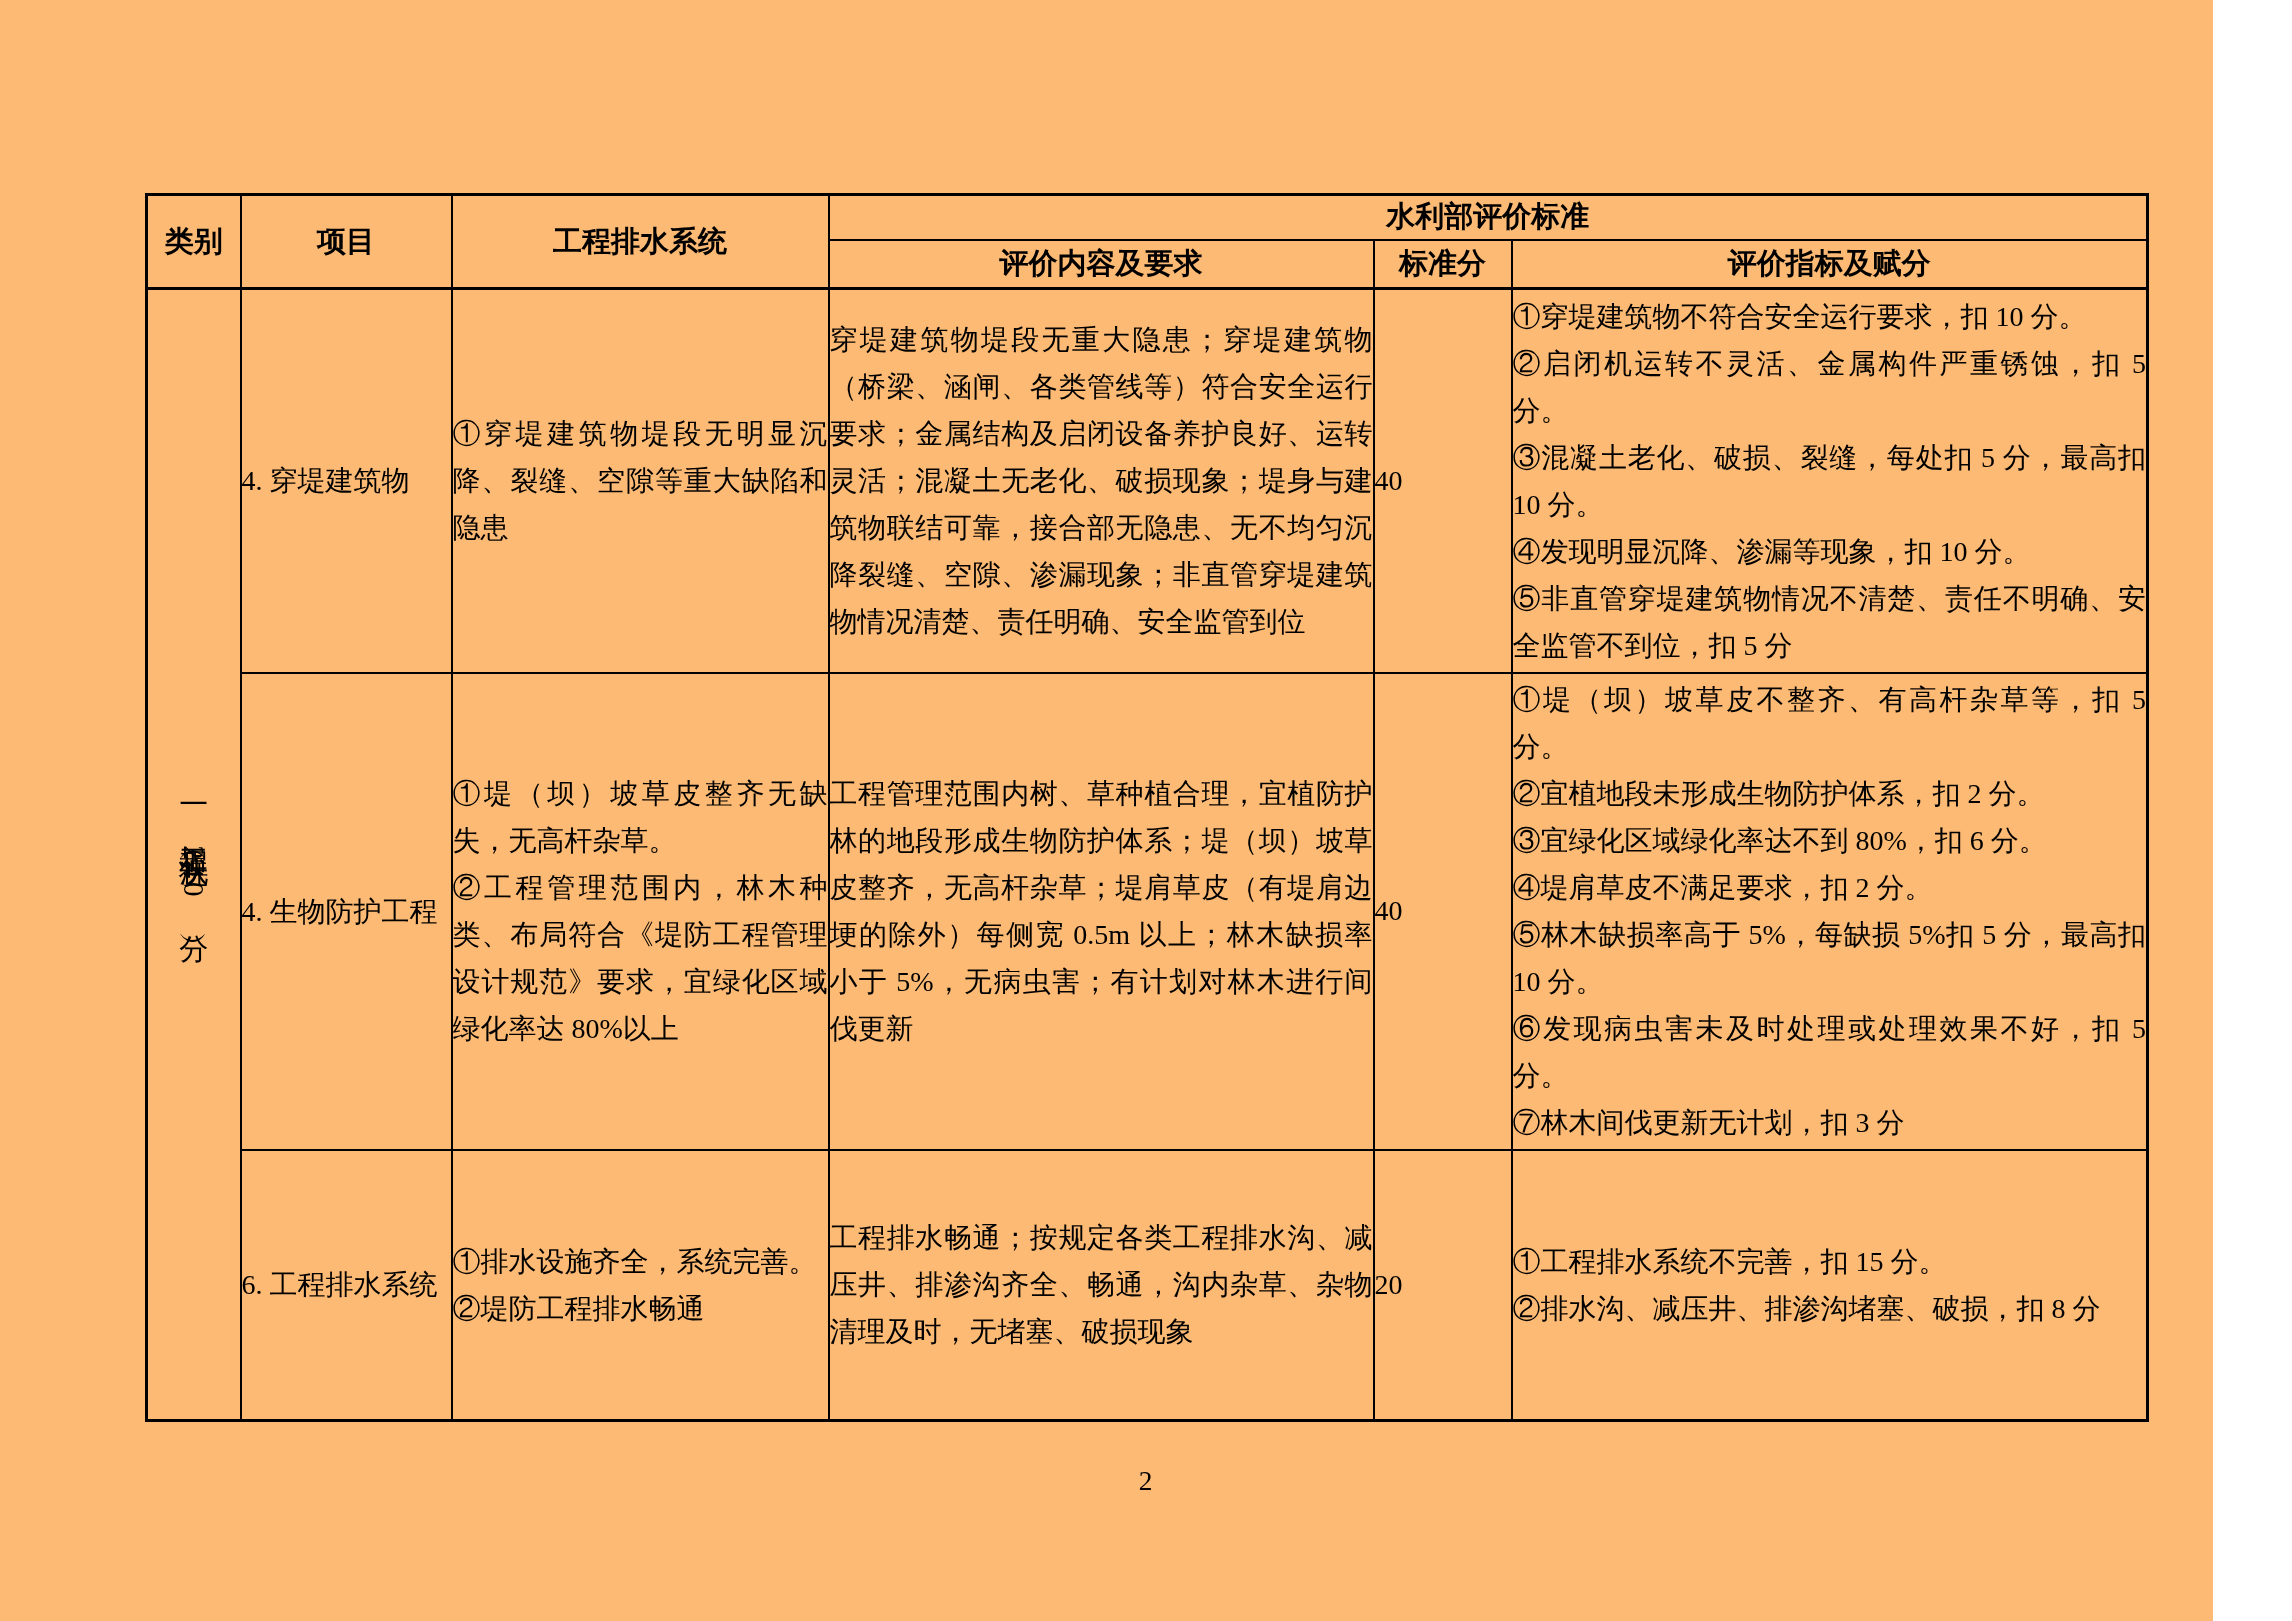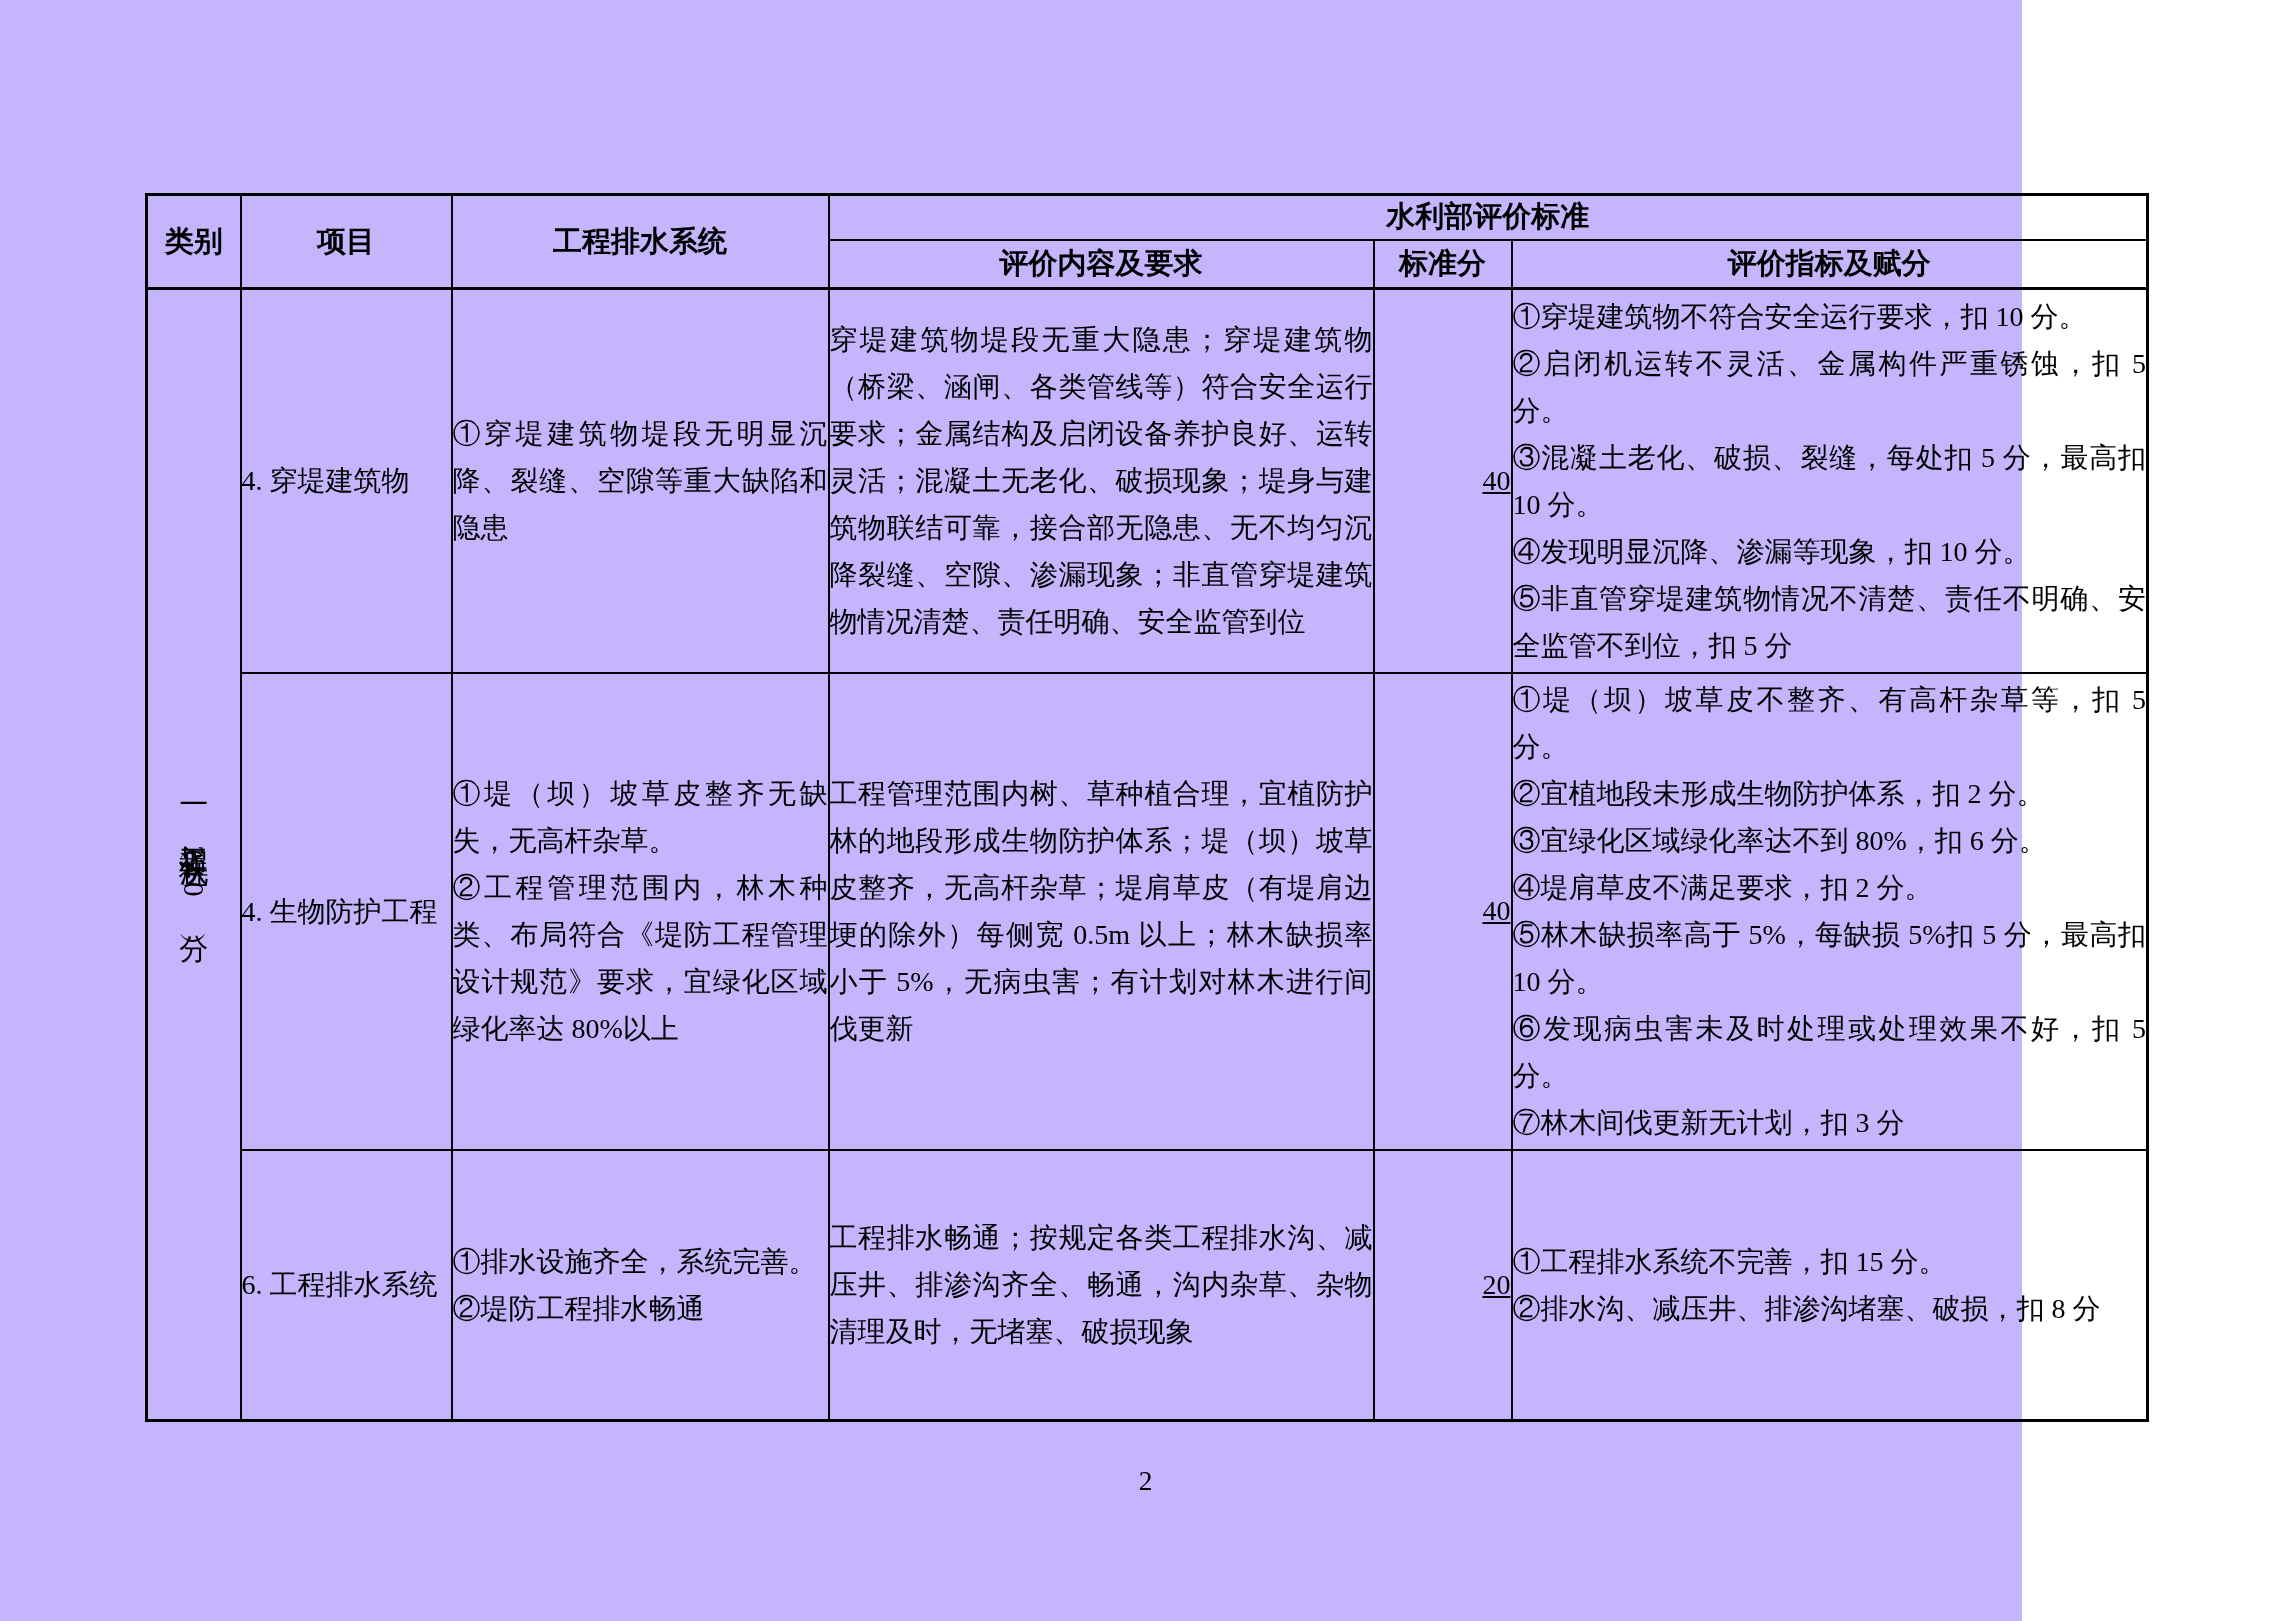--- a/index.html
+++ b/index.html
@@ -4,21 +4,21 @@
 <style>
   * { box-sizing: border-box; }
   html, body {
     margin: 0; padding: 0;
     width: 2293px; height: 1621px;
     background: #ffffff;
     font-family: "Liberation Serif", "DejaVu Serif", serif;
     color: #000;
     overflow: hidden;
   }
-  .page { position: relative; width: 2022px; height: 1621px; background: #c4b5fd; }
+  .page { position: relative; width: 2213px; height: 1621px; background: #fdba74; }
 
   table.eval-table {
     position: absolute;
     left: 145px; top: 193px;
     width: 2001px;
     border-collapse: collapse;
     table-layout: fixed;
     border: 3.9px solid #000;
   }
   .eval-table th, .eval-table td {
@@ -45,21 +45,21 @@
     margin: 0;
     line-height: 47px;
     text-align: justify;
     text-align-last: left;
   }
   .project-cell { padding: 0 9.8px 0 13.7px; }
   .project-cell .para { text-align: center; }
   .req-cell     { padding: 0 11.8px; }
   .content-cell { padding: 0 9.8px; }
   .ind-cell     { padding: 0 11.8px; }
-  .score-cell   { text-align: right; font-size: 29px; text-decoration: underline; }
+  .score-cell   { text-align: left; font-size: 29px; }
 
   .cat-cell { text-align: center; }
   .vertical-text {
     writing-mode: vertical-rl;
     text-orientation: mixed;
     margin: 0 auto;
     font-size: 29px;
     line-height: 1;
     letter-spacing: 3.9px;
     white-space: nowrap;

